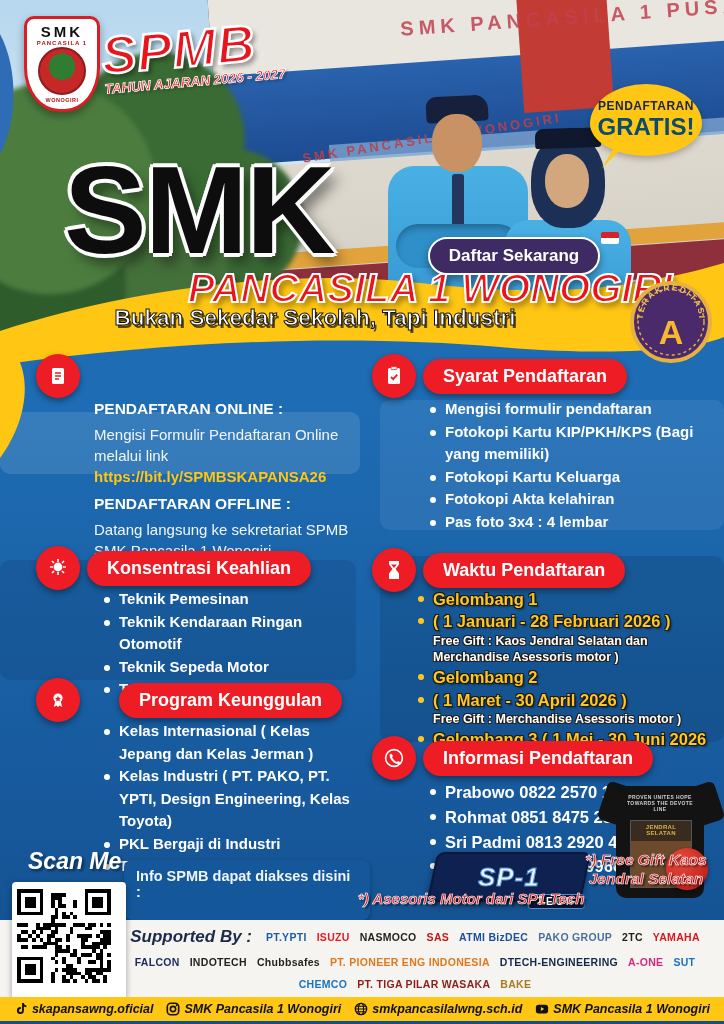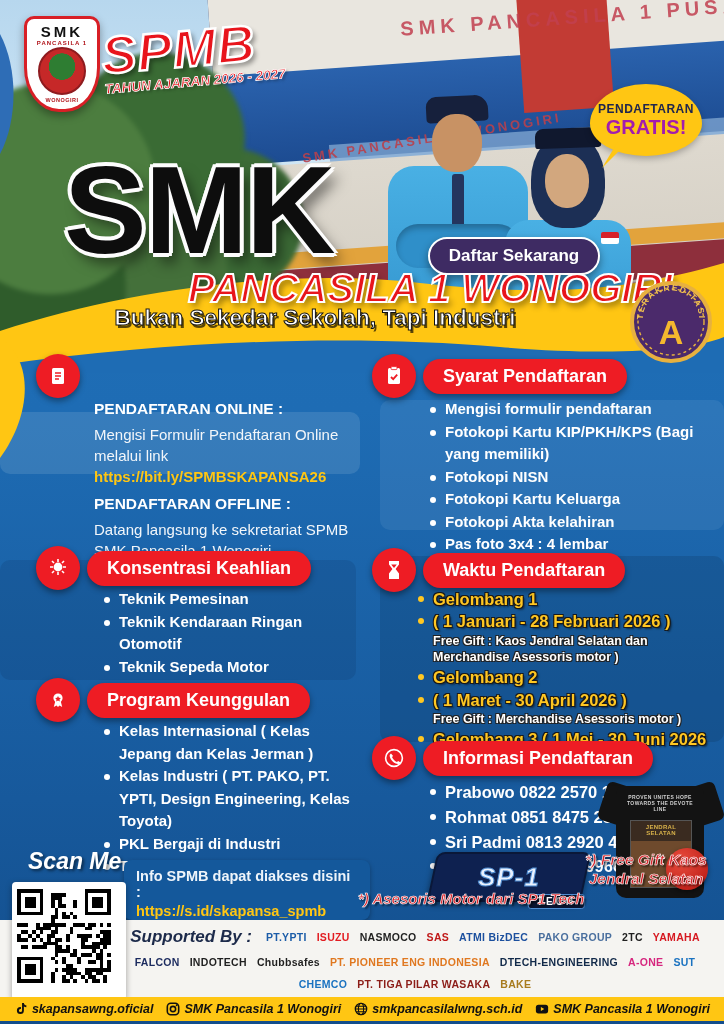--- a/index.html
+++ b/index.html
@@ -54,21 +54,21 @@
   .spmb .big{font-size:52px;font-weight:900;font-style:italic;color:#e8151c;letter-spacing:1px;line-height:1;
     -webkit-text-stroke:2.5px #fff;text-shadow:3px 4px 5px rgba(0,0,0,.4);}
   .spmb .sub{margin-top:0px;text-align:right;font-size:13.5px;font-weight:900;font-style:italic;color:#e8151c;
     -webkit-text-stroke:.8px #fff;text-shadow:2px 2px 3px rgba(0,0,0,.35);}
   
   .gratis{position:absolute;left:590px;top:84px;width:112px;height:72px;background:#ffc613;border-radius:50% 50% 50% 50%/55% 55% 45% 45%;
     display:flex;flex-direction:column;align-items:center;justify-content:center;z-index:6;box-shadow:0 3px 6px rgba(0,0,0,.25);}
   .gratis::after{content:'';position:absolute;left:12px;bottom:-12px;width:26px;height:26px;background:#ffc613;
     clip-path:polygon(0 100%,100% 0,60% 0);}
   .gratis .l1{font-size:12px;font-weight:800;color:#20264d;letter-spacing:.5px;}
-  .gratis .l2{font-size:20px;font-weight:900;color:#a21caf;}
+  .gratis .l2{font-size:24px;font-weight:900;color:#0c4a6e;}
   
   .waves{position:absolute;left:0;top:243px;z-index:3;}
   .left-sliver{position:absolute;left:0;top:338px;z-index:3;}
   .left-sliver-top{position:absolute;left:0;top:34px;z-index:4;}
   
   .smk-title{position:absolute;left:64px;top:148px;z-index:4;font-size:124px;font-weight:900;color:#0d0d0d;line-height:1;letter-spacing:-2px;
     text-shadow:-4px 0 0 #fdfdfd,4px 0 0 #fdfdfd,0 -4px 0 #fdfdfd,0 4px 0 #fdfdfd,-3px -3px 0 #fdfdfd,3px 3px 0 #fdfdfd,8px 10px 14px rgba(0,0,0,.5);}
   .daftar-btn{position:absolute;left:428px;top:237px;z-index:5;width:168px;height:34px;background:#3e2b63;border:2.5px solid #fff;
     border-radius:20px;color:#fff;font-weight:800;font-size:17px;display:flex;align-items:center;justify-content:center;
     box-shadow:0 4px 8px rgba(0,0,0,.4);cursor:pointer;}
@@ -250,21 +250,21 @@
     <div class="sec-pill">Konsentrasi Keahlian</div>
   </div>
   <ul class="blist" style="left:102px;top:588px;width:260px;">
 
   <li>Teknik Pemesinan</li>
       <li>Teknik Kendaraan Ringan Otomotif</li>
       <li>Teknik Sepeda Motor</li>
       <li>Teknik Pengelasan</li>
     </ul>
 
-  <div class="sec-head" style="left:36px;top:678px;">
+  <div class="sec-head" style="left:36px;top:678px;gap:32px;">
     <div class="sec-icon">
       <svg width="22" height="22" viewBox="0 0 22 22">
           <circle cx="11" cy="9" r="4.6" fill="#fff"></circle>
           <path d="M8.2 12.5 L6.8 18 l2.7-1.6 L11 18 l1.5-1.6 2.7 1.6 -1.4-5.5" fill="#fff"></path>
           <path d="M11 7l.9 1.8 2 .3-1.4 1.4.3 2-1.8-1-1.8 1 .3-2-1.4-1.4 2-.3z" fill="#ee1c24"></path>
         </svg>
     </div>
     <div class="sec-pill">Program Keunggulan</div>
   </div>
   <ul class="blist program" style="left:102px;top:720px;width:262px;">
@@ -300,21 +300,20 @@
           <rect x="8" y="1.6" width="6" height="3" rx="1" fill="#fff" stroke="#ee1c24" stroke-width=".8"></rect>
           <path d="M8 12l2.2 2.2 4-4.6" stroke="#ee1c24" stroke-width="1.8" fill="none"></path>
         </svg>
     </div>
     <div class="sec-pill">Syarat Pendaftaran</div>
   </div>
   <ul class="blist" style="left:428px;top:398px;width:268px;">
 
   <li>Mengisi formulir pendaftaran</li>
       <li>Fotokopi Kartu KIP/PKH/KPS (Bagi yang memiliki)</li>
-      <li>Fotokopi NISN</li>
       <li>Fotokopi Kartu Keluarga</li>
       <li>Fotokopi Akta kelahiran</li>
       <li>Pas foto 3x4 : 4 lembar</li>
     </ul>
 
   <div class="sec-head" style="left:372px;top:548px;">
     <div class="sec-icon">
       <svg width="22" height="22" viewBox="0 0 22 22">
           <path fill="#fff" d="M6 3h10v2.6L12.6 10 16 14.4V19H6v-4.6L9.4 10 6 5.6z"></path>
           <path d="M6 3h10M6 19h10" stroke="#fff" stroke-width="2"></path>
@@ -346,21 +345,20 @@
   <ul class="blist contacts" style="left:428px;top:780px;width:280px;">
 
   <li>Prabowo 0822 2570 1000</li>
       <li>Rohmat 0851 8475 2848</li>
       <li>Sri Padmi 0813 2920 4579</li>
       <li>Adi Sri 0813 2965 9966</li>
     </ul>
 
   <div class="info-box">
     <div class="t1">Info SPMB dapat diakses disini :</div>
-    <div class="t2">https://s.id/skapansa_spmb</div>
   </div>
 
   <div class="tshirt">
     <div class="sl l"></div>
       <div class="sl r"></div>
       <div class="bodyt"></div>
     <div class="tag">PROVEN UNITES HOPE TOWARDS THE DEVOTE LINE</div>
     <div class="print">
         <span>JENDRAL SELATAN</span>
       </div>

